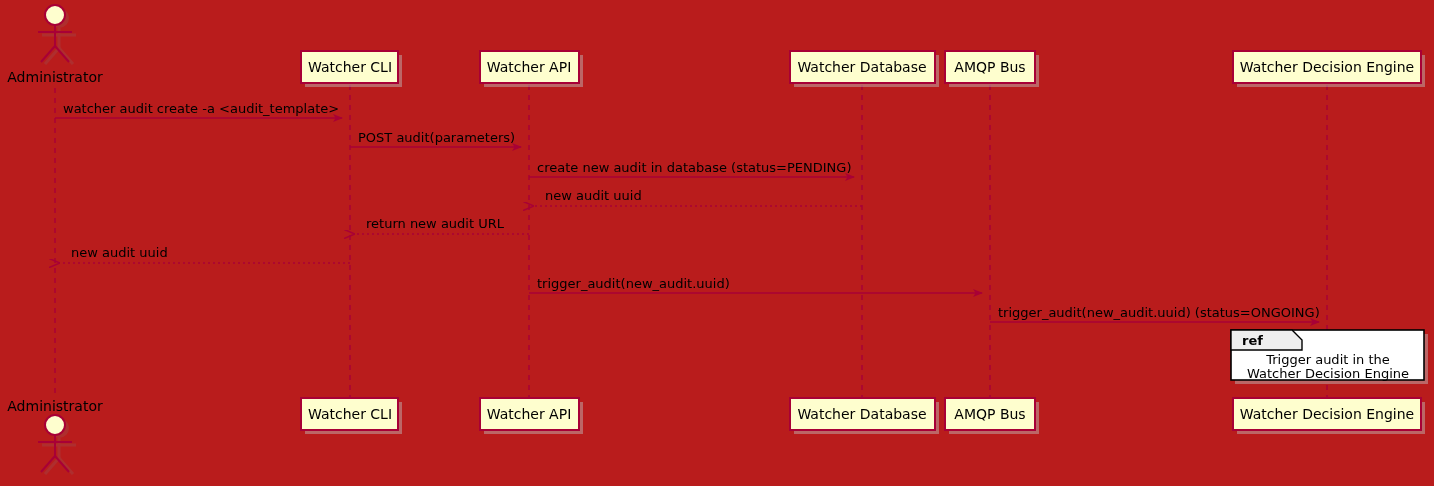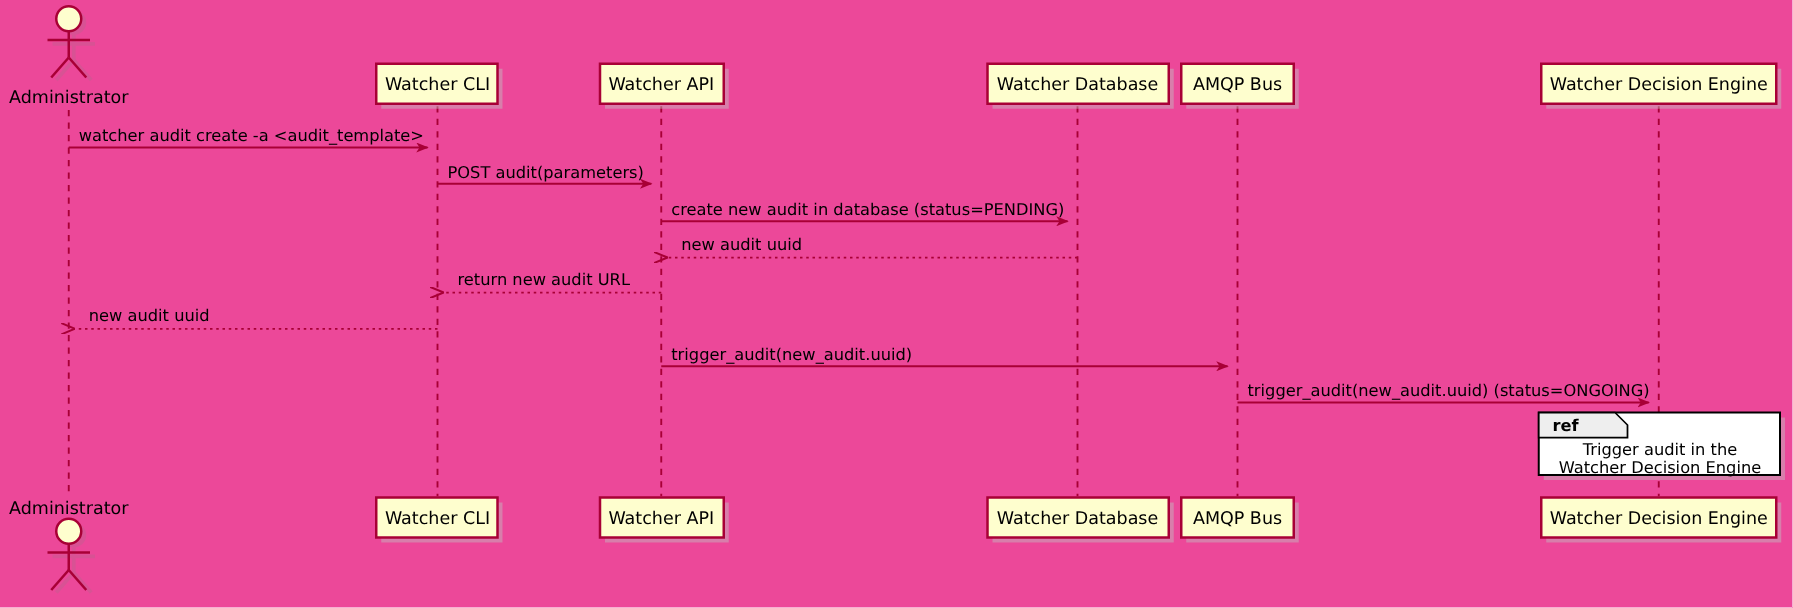--- a/index.html
+++ b/index.html
@@ -8,21 +8,21 @@
     padding: 0;
     background: #FFFFFF;
   }
   body {
     font-family: "DejaVu Sans", sans-serif;
   }
   #diagram-root {
     position: relative;
     width: 1434px;
     height: 486px;
-    background: #ec4899;
+    background: #b91c1c;
     overflow: hidden;
   }
   svg.uml-canvas {
     position: absolute;
     left: 0;
     top: 0;
     width: 1434px;
     height: 486px;
   }
   .participant-label,

